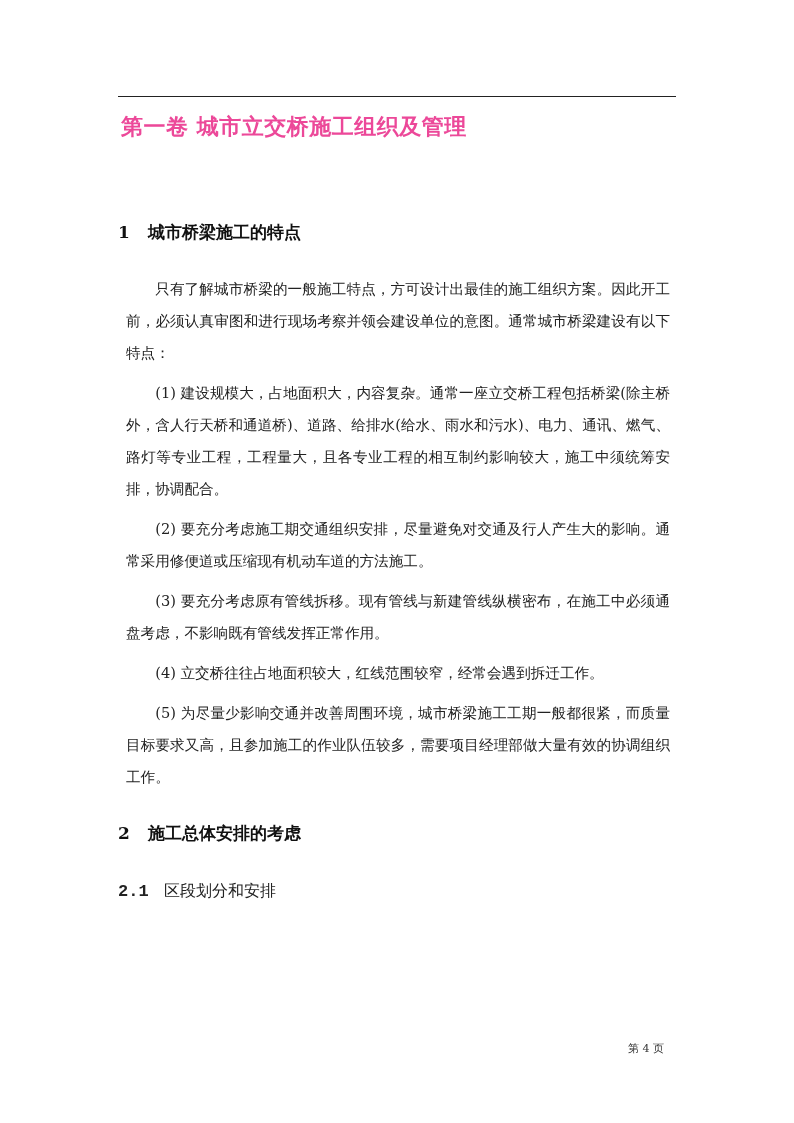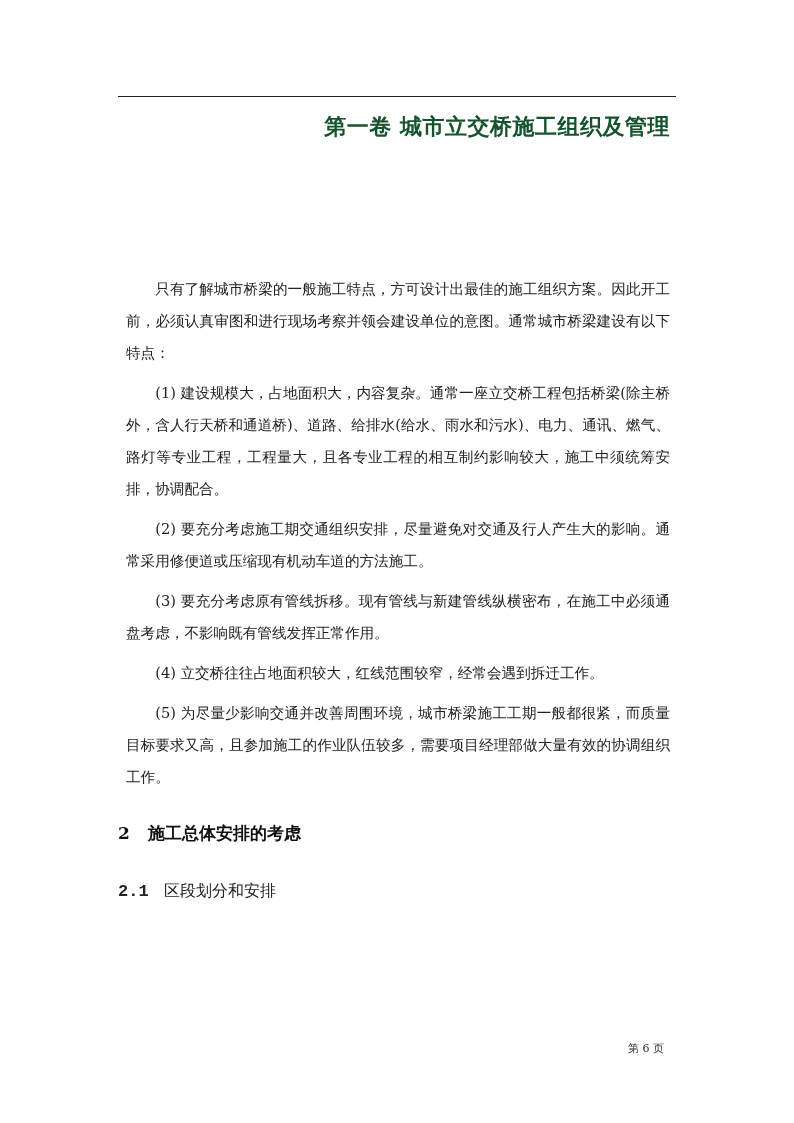--- a/index.html
+++ b/index.html
@@ -1,52 +1,55 @@
 <!DOCTYPE html>
 <html><head>
 <meta charset="utf-8">
 <style>
   html, body { margin: 0; padding: 0; background: #ffffff; }
   body { width: 794px; height: 1123px; position: relative; overflow: hidden;
          font-family: "DejaVu Serif", "Liberation Serif", serif; color: #1a1a1a; }
   .page { position: absolute; left: 0; top: 0; width: 794px; height: 1123px; }
   .rule { position: absolute; left: 118px; top: 96px; width: 558px; height: 0; border-top: 1.2px solid #222; }
-  .title { position: absolute; left: 112px; top: 112px; width: 558px; text-align: right;
+  .title { position: absolute; left: 121px; top: 112px; width: 558px; text-align: left;
            font-family: "DejaVu Sans", "Liberation Sans", sans-serif; font-weight: bold;
-           font-size: 22px; letter-spacing: 0.5px; color: #14532d; }
+           font-size: 22px; letter-spacing: 0.5px; color: #ec4899; }
   .h1 { position: absolute; left: 118px; font-size: 17px; font-weight: bold; color: #111; }
   .h1 .num { display: inline-block; width: 30px; }
   .h2 { position: absolute; left: 118px; font-size: 16px; color: #222; font-family: Liberation Mono, monospace; }
   .h2 .num { display: inline-block; width: 46px; font-weight: bold; font-size: 17px; }
   .body { position: absolute; left: 118px; width: 560px; font-size: 14.6px; line-height: 32px;
           color: #222; text-align: justify; }
   .p { margin: 8px; text-indent: 2em; }
   .footer { position: absolute; left: 628px; top: 1041px; font-size: 11px; color: #333; }
 </style>
 </head>
 <body>
 
 <div class="page">
   <div class="rule"></div>
 
   <div class="title">第一卷 城市立交桥施工组织及管理</div>
 
+  <div class="h1" style="top:221px;">
+    <span class="num">1</span><span>城市桥梁施工的特点</span>
+  </div>
 
   <div class="body" style="top:265px;">
     <p class="p">只有了解城市桥梁的一般施工特点，方可设计出最佳的施工组织方案。因此开工前，必须认真审图和进行现场考察并领会建设单位的意图。通常城市桥梁建设有以下特点：</p>
     <p class="p">(1) 建设规模大，占地面积大，内容复杂。通常一座立交桥工程包括桥梁(除主桥外，含人行天桥和通道桥)、道路、给排水(给水、雨水和污水)、电力、通讯、燃气、路灯等专业工程，工程量大，且各专业工程的相互制约影响较大，施工中须统筹安排，协调配合。</p>
     <p class="p">(2) 要充分考虑施工期交通组织安排，尽量避免对交通及行人产生大的影响。通常采用修便道或压缩现有机动车道的方法施工。</p>
     <p class="p">(3) 要充分考虑原有管线拆移。现有管线与新建管线纵横密布，在施工中必须通盘考虑，不影响既有管线发挥正常作用。</p>
     <p class="p">(4) 立交桥往往占地面积较大，红线范围较窄，经常会遇到拆迁工作。</p>
     <p class="p">(5) 为尽量少影响交通并改善周围环境，城市桥梁施工工期一般都很紧，而质量目标要求又高，且参加施工的作业队伍较多，需要项目经理部做大量有效的协调组织工作。</p>
   </div>
 
   <div class="h1" style="top:822px;">
     <span class="num">2</span><span>施工总体安排的考虑</span>
   </div>
 
   <div class="h2" style="top:881px;">
     <span class="num">2.1</span><span>区段划分和安排</span>
   </div>
 
 
-  <div class="footer">第 6 页</div>
+  <div class="footer">第 4 页</div>
 </div>
 
 </body></html>

